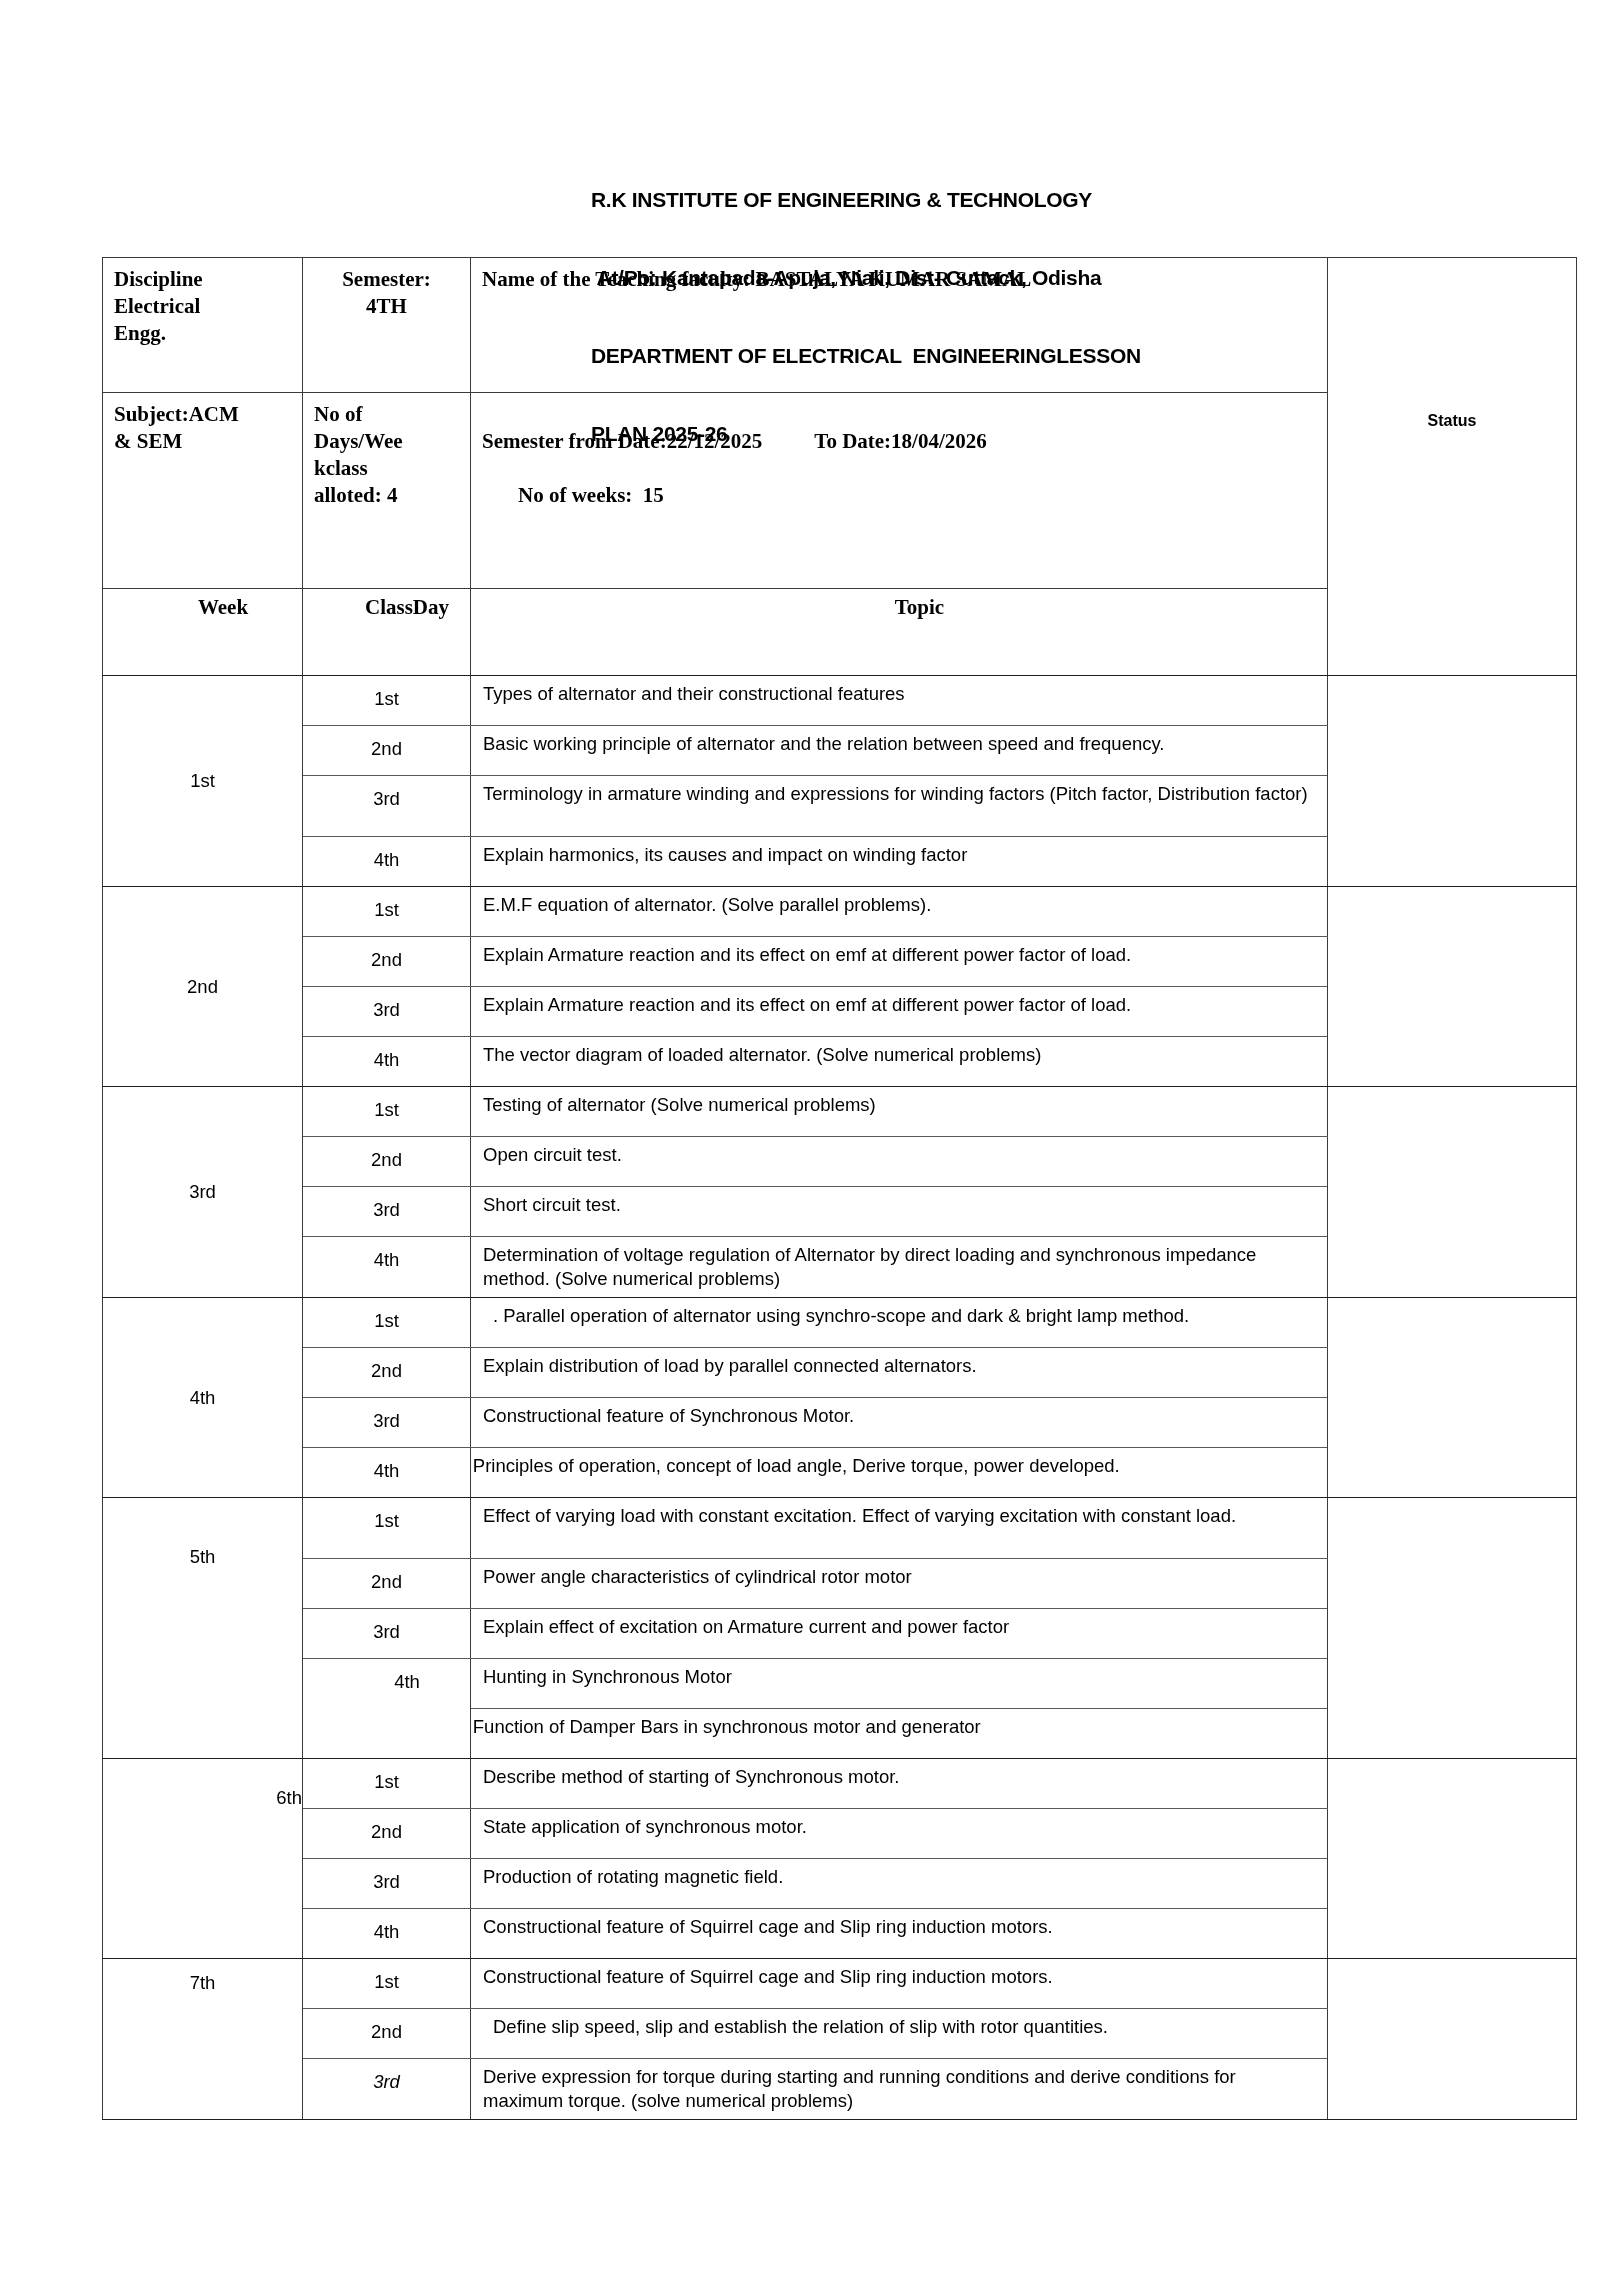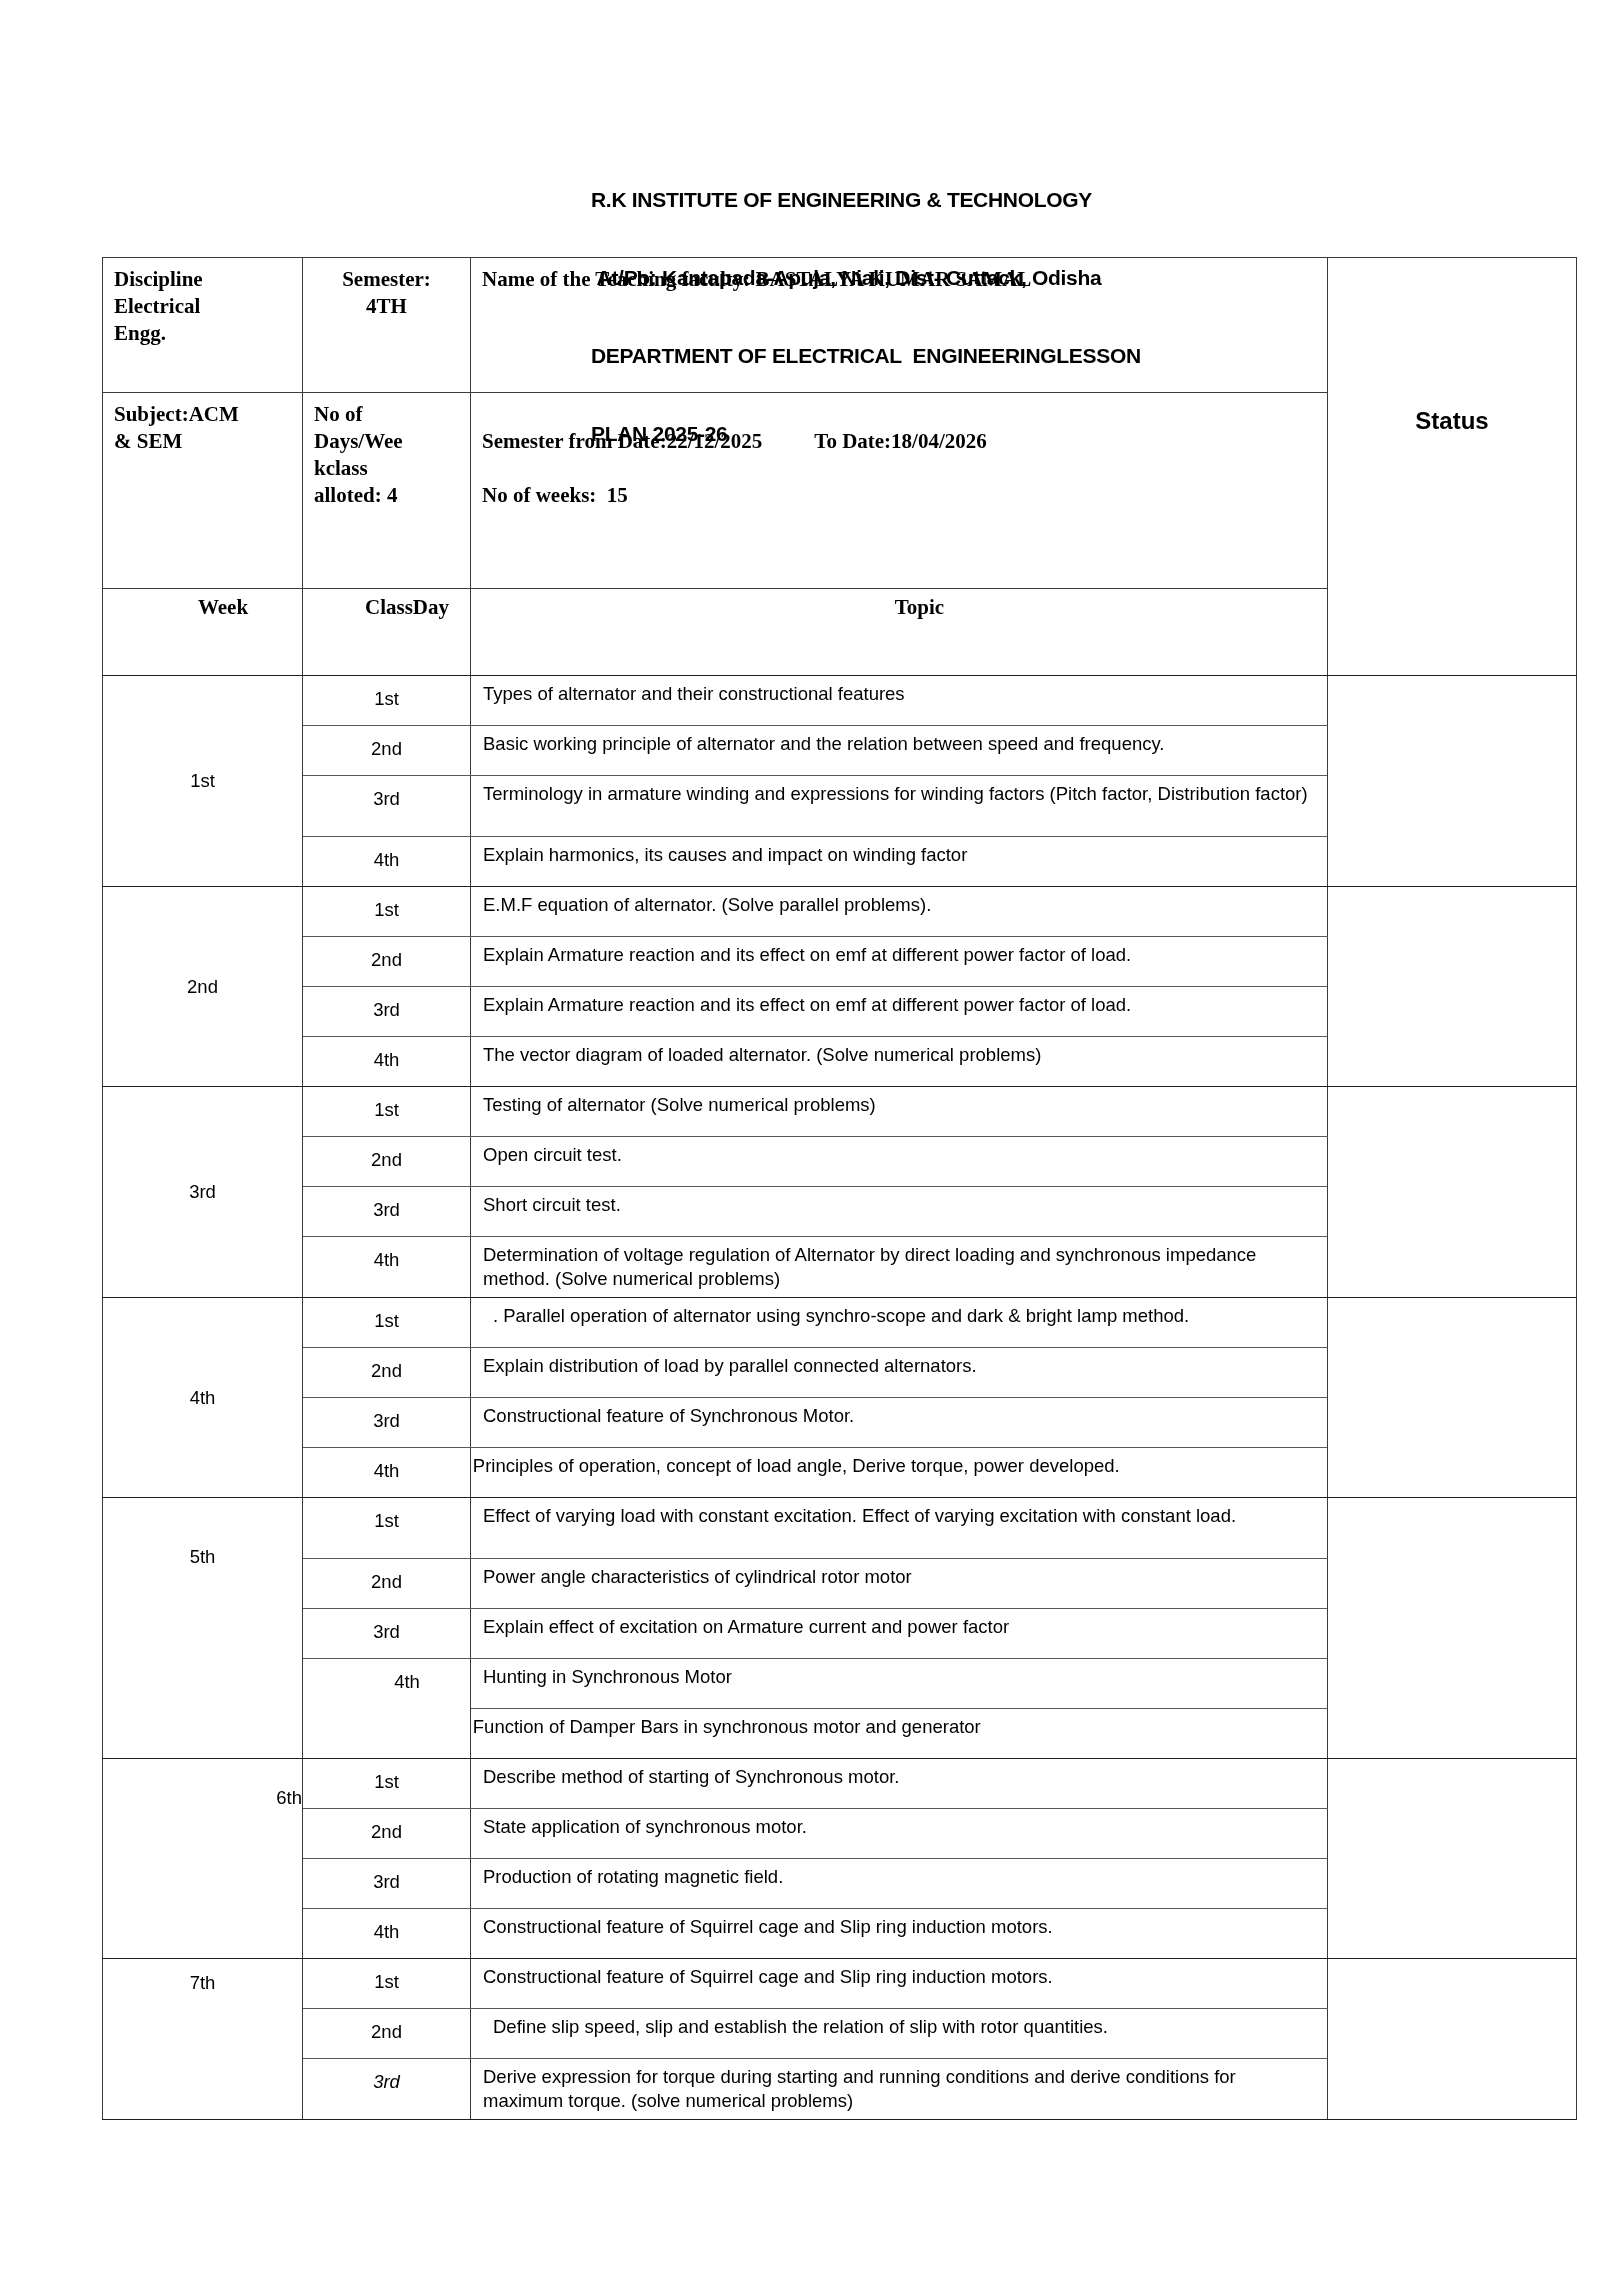--- a/index.html
+++ b/index.html
@@ -21,28 +21,28 @@
   }
   td{border:0.9px solid #3a3a3a;vertical-align:top;padding:0;word-wrap:break-word;}
   
   .serif{font-family:"Liberation Serif",serif;font-weight:bold;font-size:21px;line-height:27px;}
   tr.h-a{height:135px;padding-left:48px;}
   tr.h-b{height:196px;}
   tr.h-c{height:87px;}
   td.info{padding:8.3px 9.2px 0 11px;white-space:pre-line;}
   td.info-center{padding:8.3px 3.7px 0 3.7px;text-align:center;white-space:pre-line;}
   .todate{display:inline-block;margin-left:52px;}
-  .pre{white-space:pre-wrap;}
+  .pre{white-space:pre-wrap;margin-left:36px;}
   td.colhead{text-align:center;padding-top:4.6px;}
   tr.h-c td{border-bottom:1.8px solid #1f1f1f;padding-left:41px;}
   
   td.status-head{vertical-align:middle;text-align:center;border-bottom:1.8px solid #1f1f1f;}
   td.status-head span{
     position:relative;top:-46px;
-    font-family:"Liberation Sans",sans-serif;font-weight:bold;font-size:24px;
+    font-family:"Liberation Sans",sans-serif;font-weight:bold;font-size:16px;
   }
   td.status-cell{border-bottom:1.8px solid #1f1f1f;}
   
   tr.r{height:50px;}
   tr.r-tall{height:61px;}
   td.day{
     text-align:center;padding-top:12px;font-size:18.5px;line-height:22px;
     border-bottom:0.9px solid #5a5a5a;
   }
   td.topic{

